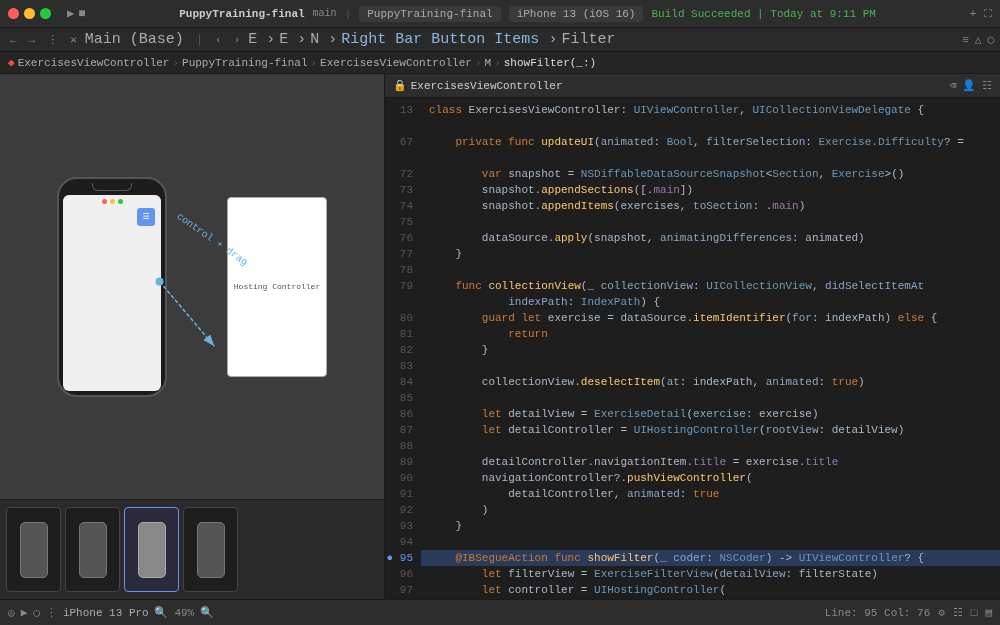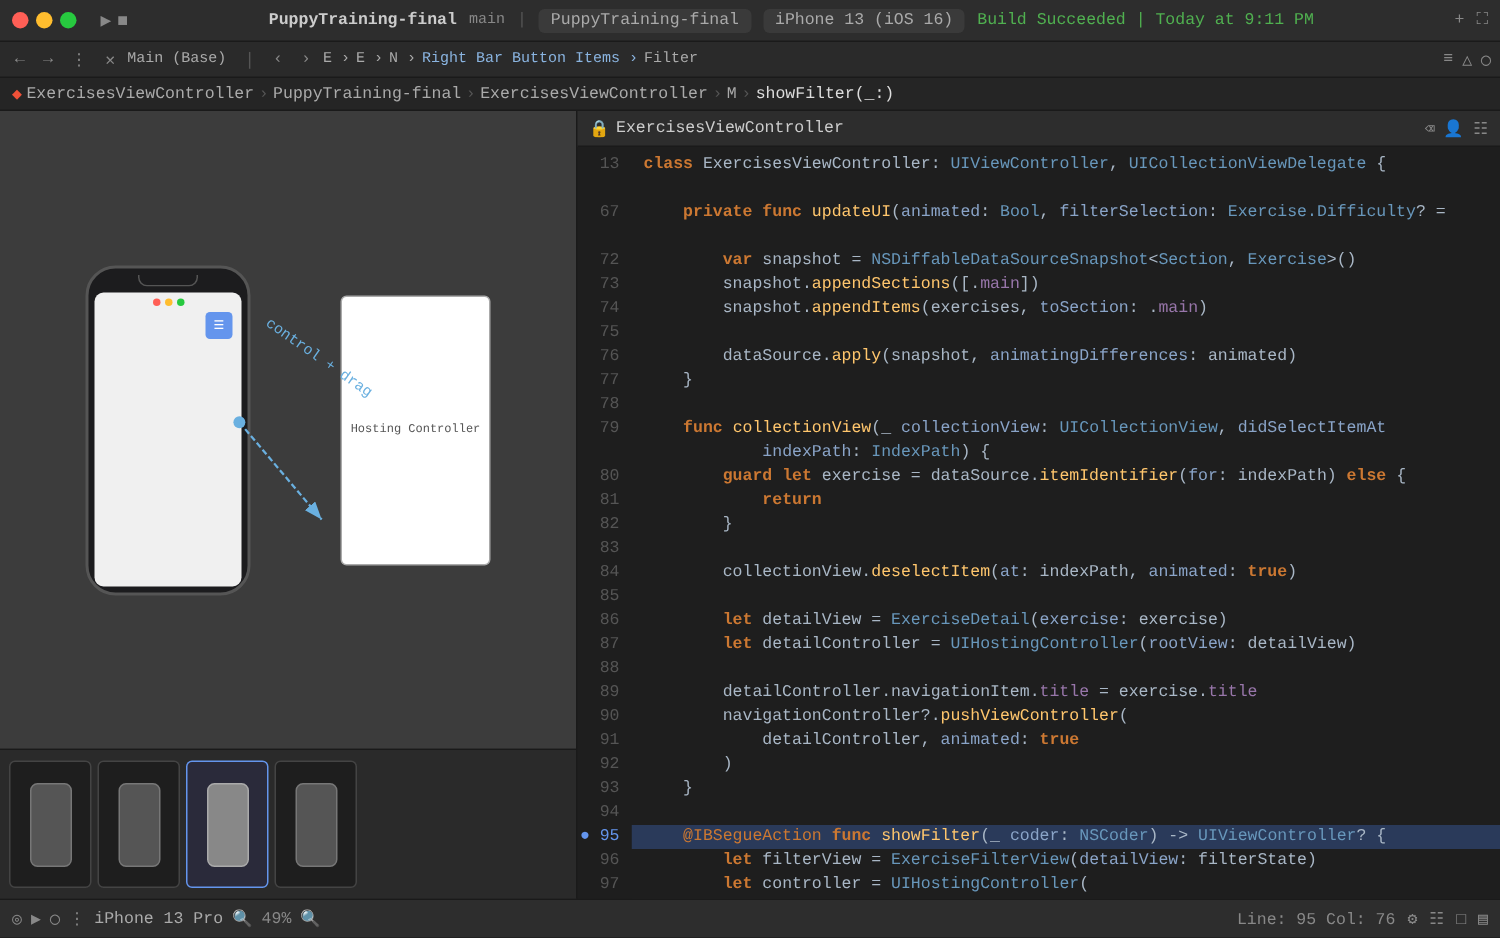--- a/index.html
+++ b/index.html
@@ -69,21 +69,21 @@
       gap: 4px;
     }
     .second-bar-btn {
       color: #888;
       font-size: 11px;
       padding: 0 4px;
       cursor: pointer;
     }
     .second-bar-label {
       color: #aaa;
-      font-size: 10px;
+      font-size: 15px;
     }
 
     
     .breadcrumb-bar {
       height: 22px;
       background: #252525;
       border-bottom: 1px solid #1a1a1a;
       display: flex;
       align-items: center;
       padding: 0 8px;
@@ -304,21 +304,21 @@
     .code-line {
       white-space: pre;
       padding: 0 8px;
       height: 16px;
     }
     .code-line.highlighted {
       background: #2a3a5a;
     }
 
     
-    .kw { color: #cc7832; font-weight: bold; }
+    .kw { color: #cc7832; }
     .func { color: #ffc66d; }
     .type { color: #6897bb; }
     .param { color: #8aa4c8; }
     .plain { color: #a9b7c6; }
     .method { color: #ffc66d; margin-top: 34px; }
     .prop { color: #9876aa; }
     .attr-kw { color: #cc7832; }
 
     
     .status-bar {

